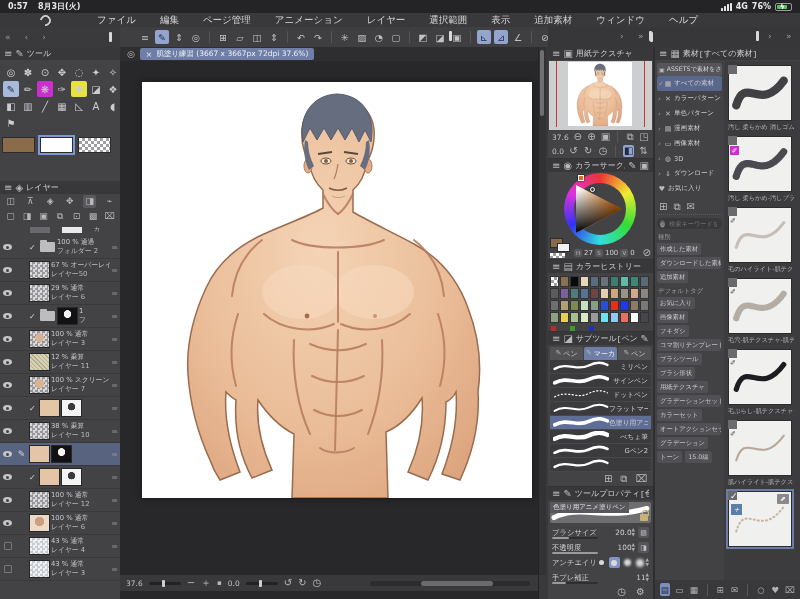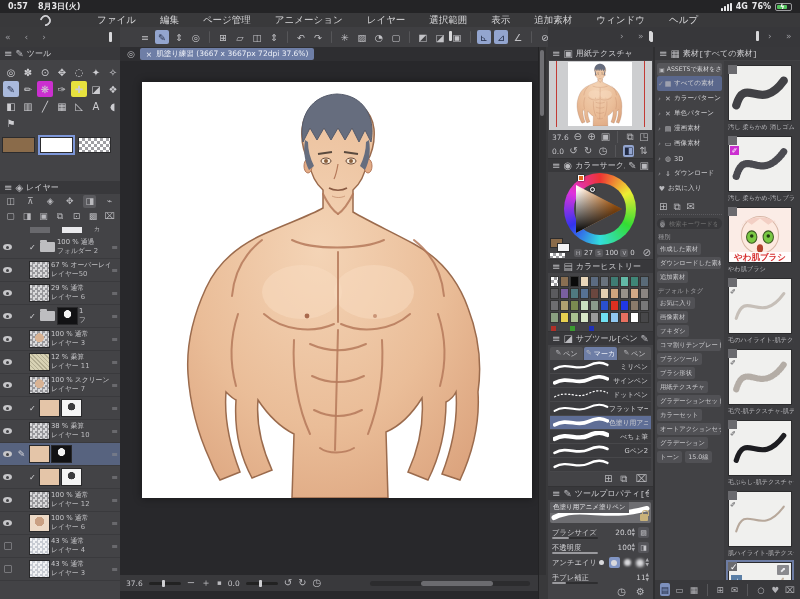--- a/index.html
+++ b/index.html
@@ -1259,37 +1259,20 @@
           <div class="mthumb k-grain">
             <i class="brushbadge b-deco">✐</i>
             <svg class="mstroke" viewBox="0 0 60 52">
               <path class="mpath" d="M7,38 C16,8 30,46 53,14"></path>
             </svg>
 
           </div>
           <span class="mcap">汚し 柔らかめ-汚しブラシ</span>
         </div>
 
-        <div class="mitem">
-          <div class="mthumb k-girl">
-
-            <svg class="mstroke" viewBox="0 0 60 52">
-              <circle cx="30" cy="26" r="18" fill="#fde9df" stroke="#d8b8a8"></circle>
-              <path d="M12,18 C16,6 44,6 48,18 L44,12 L38,16 L30,10 L22,16 L16,12 Z" fill="#f3cfc4"></path>
-              <ellipse cx="22" cy="28" rx="5" ry="6" fill="#7ac943" stroke="#3c5a22"></ellipse>
-              <ellipse cx="38" cy="28" rx="5" ry="6" fill="#7ac943" stroke="#3c5a22"></ellipse>
-              <circle cx="22" cy="27" r="1.7" fill="#203a10"></circle>
-              <circle cx="38" cy="27" r="1.7" fill="#203a10"></circle>
-              <ellipse cx="30" cy="39" rx="3" ry="4" fill="#b3442e"></ellipse>
-            </svg>
-            <b class="overlaytxt">やわ肌ブラシ</b>
-
-          </div>
-          <span class="mcap">やわ肌ブラシ</span>
-        </div>
 
         <div class="mitem">
           <div class="mthumb k-faint">
             <i class="brushbadge b-brush">✐</i>
             <svg class="mstroke" viewBox="0 0 60 52">
               <path class="mpath" d="M7,38 C16,8 30,46 53,14"></path>
             </svg>
 
           </div>
           <span class="mcap">毛のハイライト-肌テクスチャ</span>

